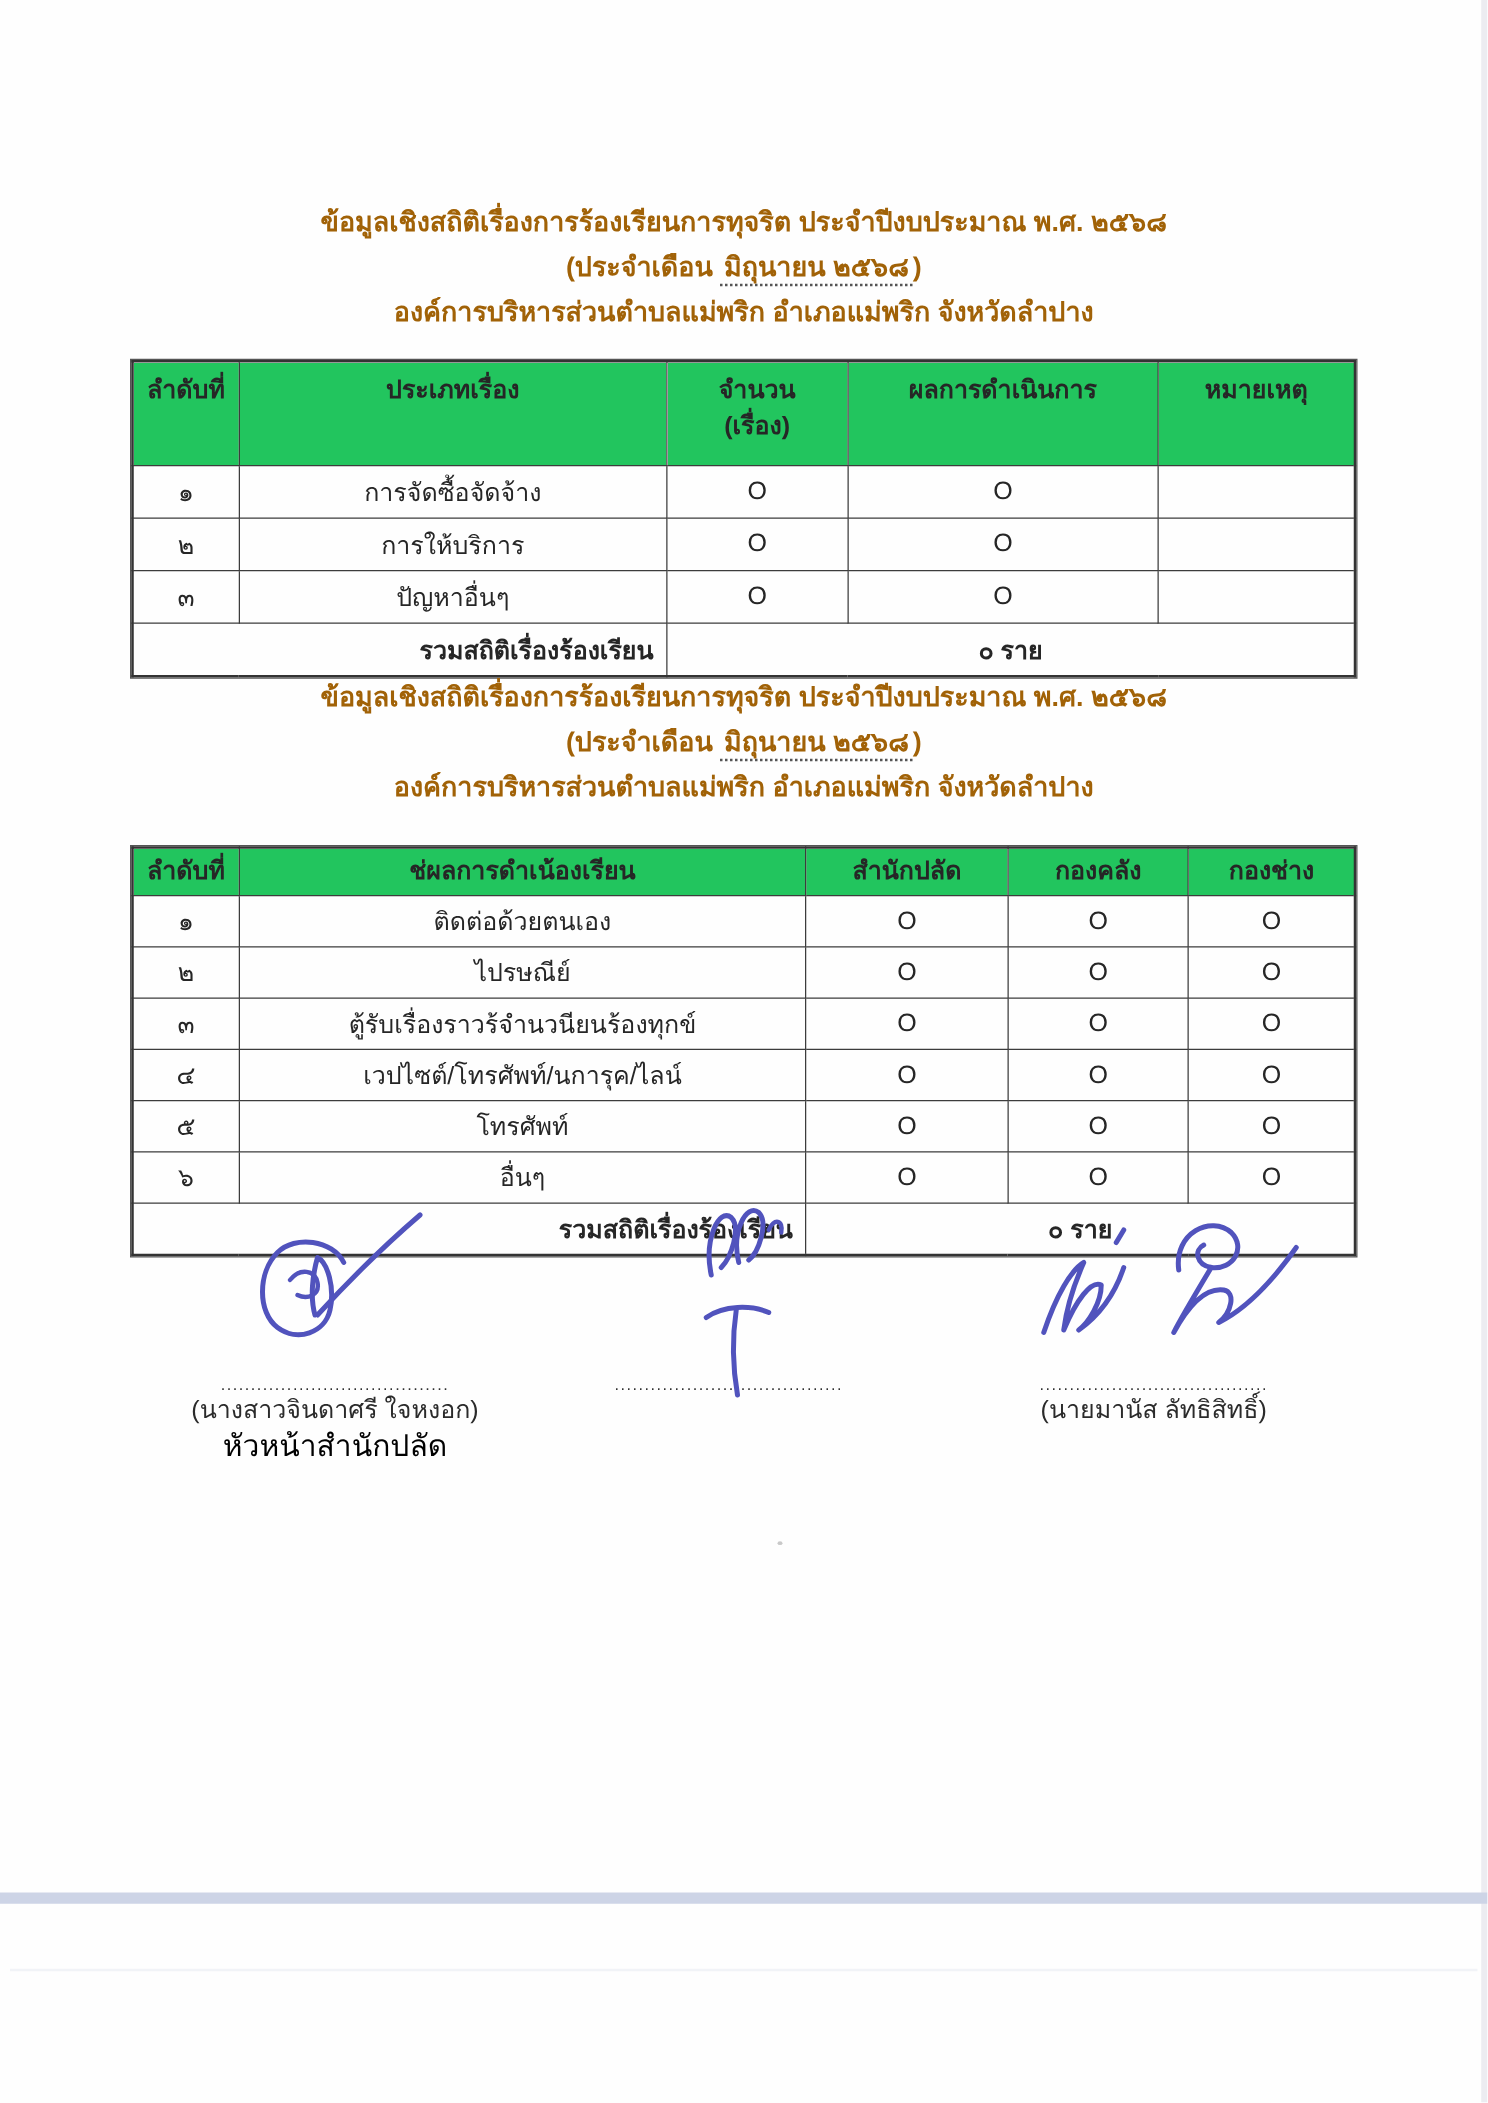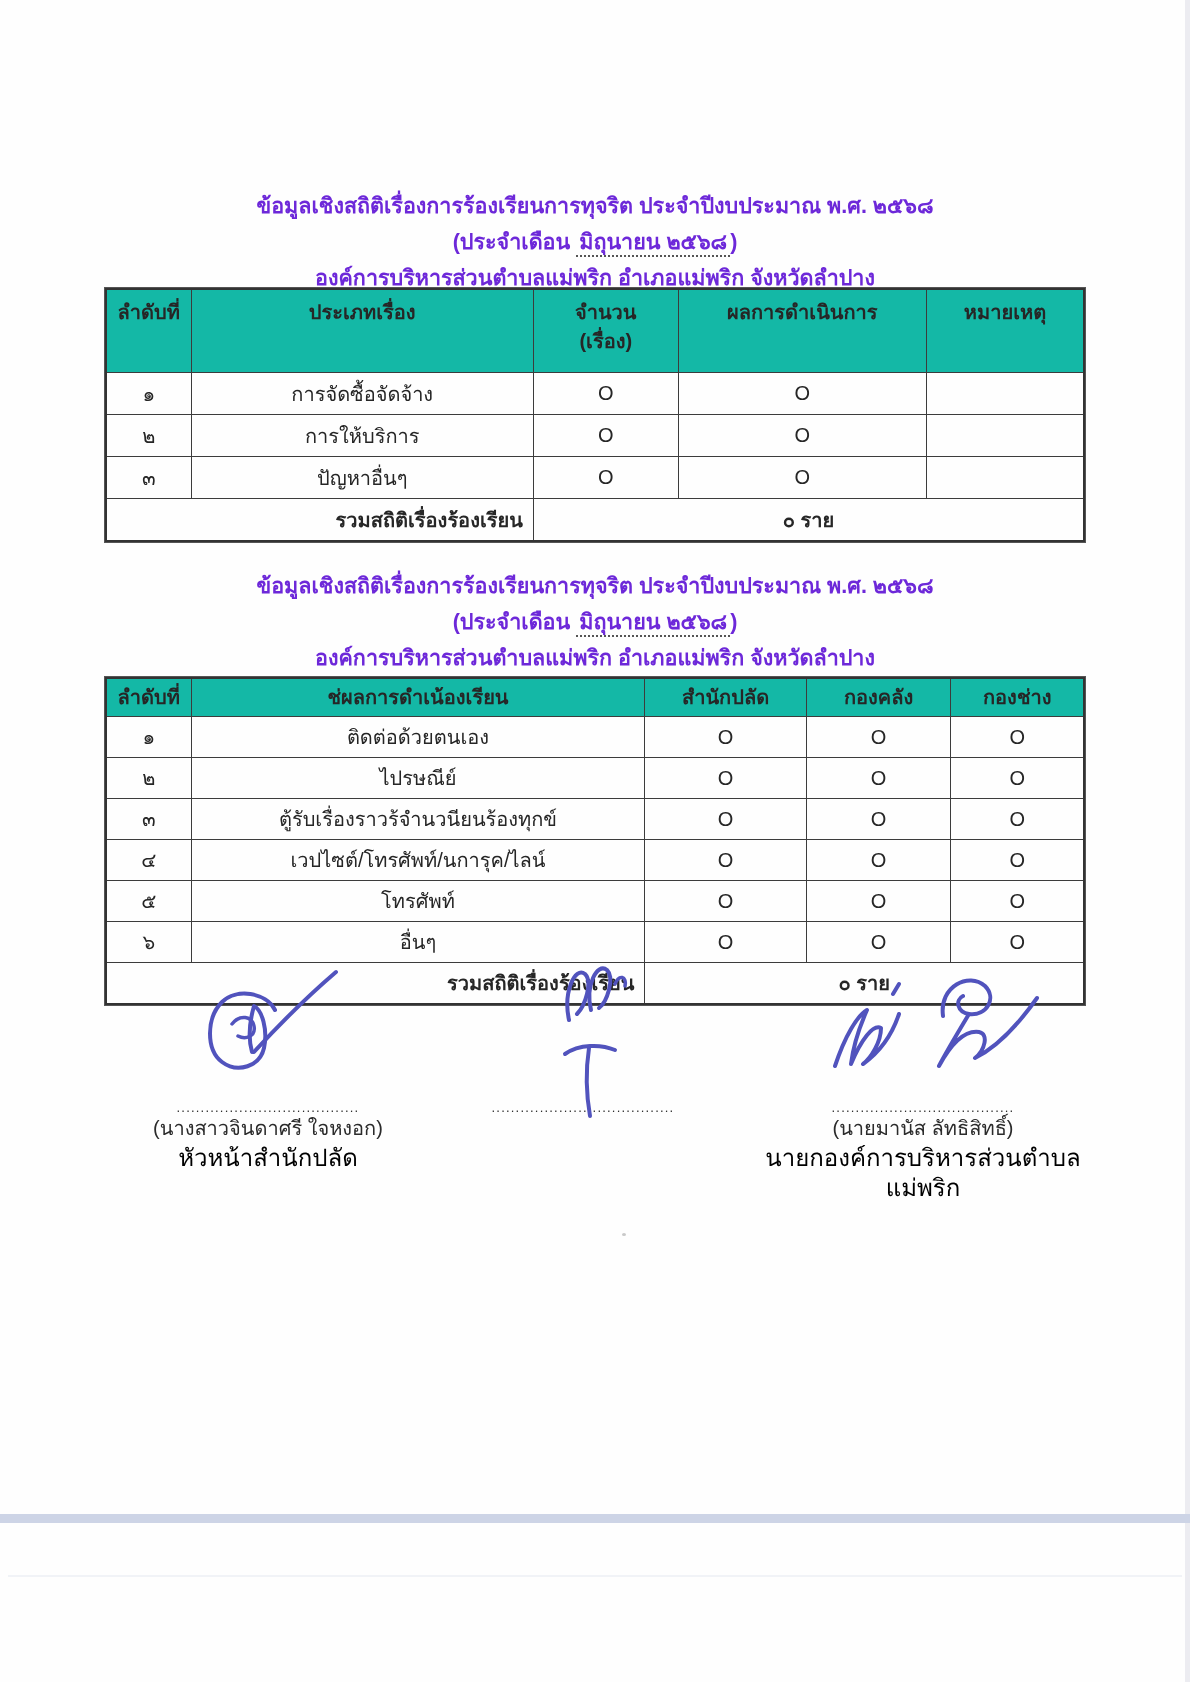--- a/index.html
+++ b/index.html
@@ -16,21 +16,21 @@
   
   .scan-edge {
     position: absolute; top: 0; right: 0; width: 5px; height: 100%;
     background: #ececf1;
   }
 
   
   .title-block {
     position: absolute; left: 0; width: 100%;
     text-align: center; font-weight: bold;
-    font-size: 21.5px; line-height: 36px; color: #6d28d9; margin-top: 28px;
+    font-size: 21.5px; line-height: 36px; color: #a16207;
   }
   .title-block .month-underline {
     border-bottom: 2px dotted #555;
     padding: 0 3px 1px 3px;
     margin-left: 6px;
   }
   #title1 { top: 160px; }
   #title2 { top: 540px; }
 
   
@@ -42,21 +42,21 @@
   #table1 { top: 288px; }
   #table2 { top: 677px; }
   table.stat th, table.stat td {
     border: 1.6px solid #3c3c3c;
     padding: 4px 10px;
     vertical-align: middle;
     overflow: hidden; white-space: nowrap;
   }
   table.stat { border: 2.4px solid #333; outline: 0.6px solid #555; }
   table.stat th {
-    background: #14b8a6;
+    background: #22c55e;
     font-weight: bold; text-align: center;
     line-height: 1.45;
   }
   #table1 th { height: 70px; vertical-align: top; padding-top: 8px; }
   #table1 th.single { vertical-align: top; }
   #table1 td { height: 33px; }
   #table2 th { height: 28px; }
   #table2 td { height: 29px; }
   td.cell-no, td.cell-val { text-align: center; }
   td.cell-text { text-align: center; padding-left: 14px; }
@@ -254,21 +254,20 @@
     </div>
 
     <div class="sig-block" id="sig3">
       <svg class="ink" width="260" height="145" viewBox="0 0 260 145">
         <path d="M42,108 C52,78 64,58 74,52 C66,70 60,90 58,106 C68,82 80,66 88,70 C88,84 78,100 70,106 C84,96 98,80 106,56 M100,36 l6,-10" stroke-width="4"></path>
         <path d="M150,58 C146,28 176,14 192,28 C204,40 194,58 176,56 C164,54 162,42 170,38" stroke-width="4"></path>
         <path d="M176,56 C164,76 152,96 146,108 C158,86 172,72 186,74 C196,76 192,92 182,100 C198,92 220,74 244,40" stroke-width="4"></path>
       </svg>
       <div class="dots">......................................</div>
       <div class="sig-name">(นายมานัส  ลัทธิสิทธิ์)</div>
-      <div class="sig-title">นายกองค์การบริหารส่วนตำบลแม่พริก</div>
     </div>
 
   </div>
 
   <div class="speck"></div>
   <div class="bottom-bar"></div>
   <div class="faint-line"></div>
 </div>
 
 </body></html>

